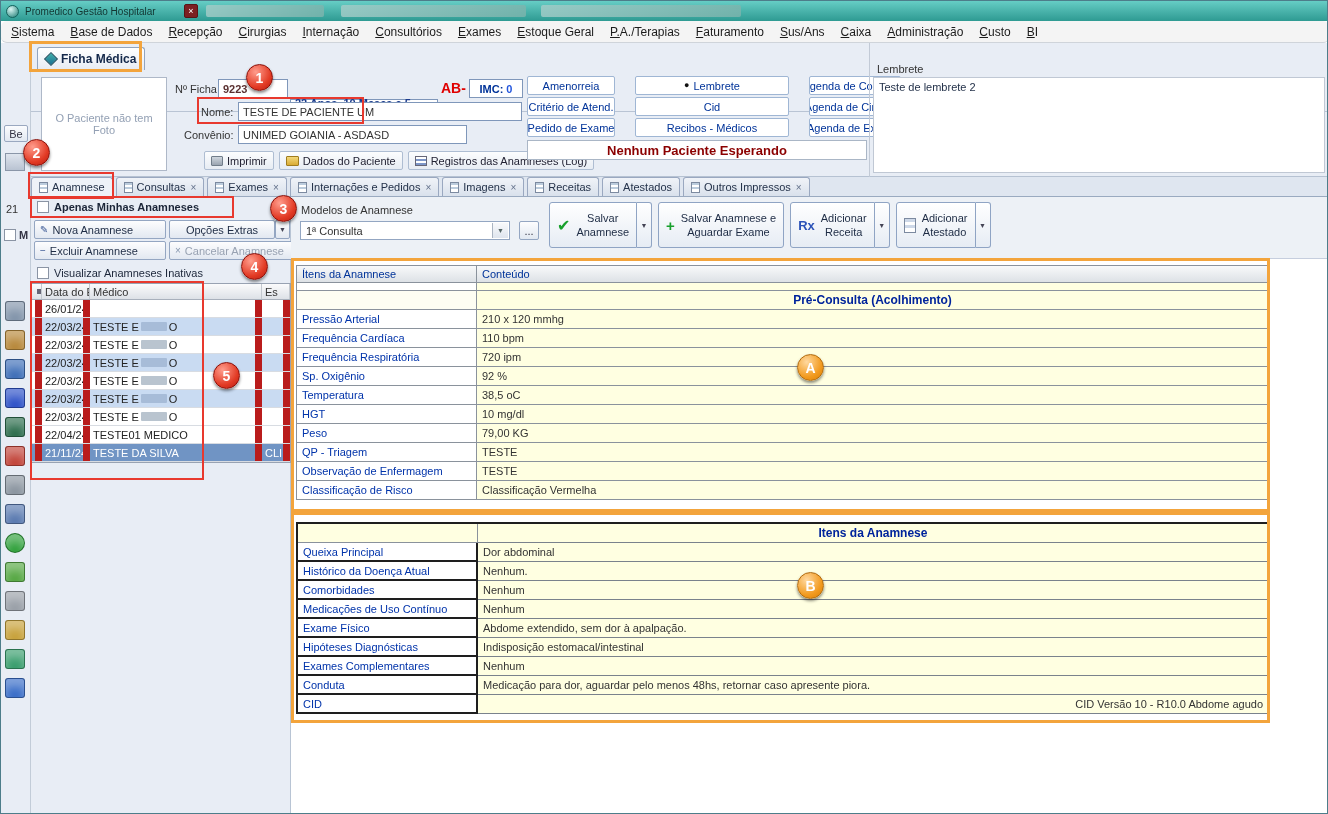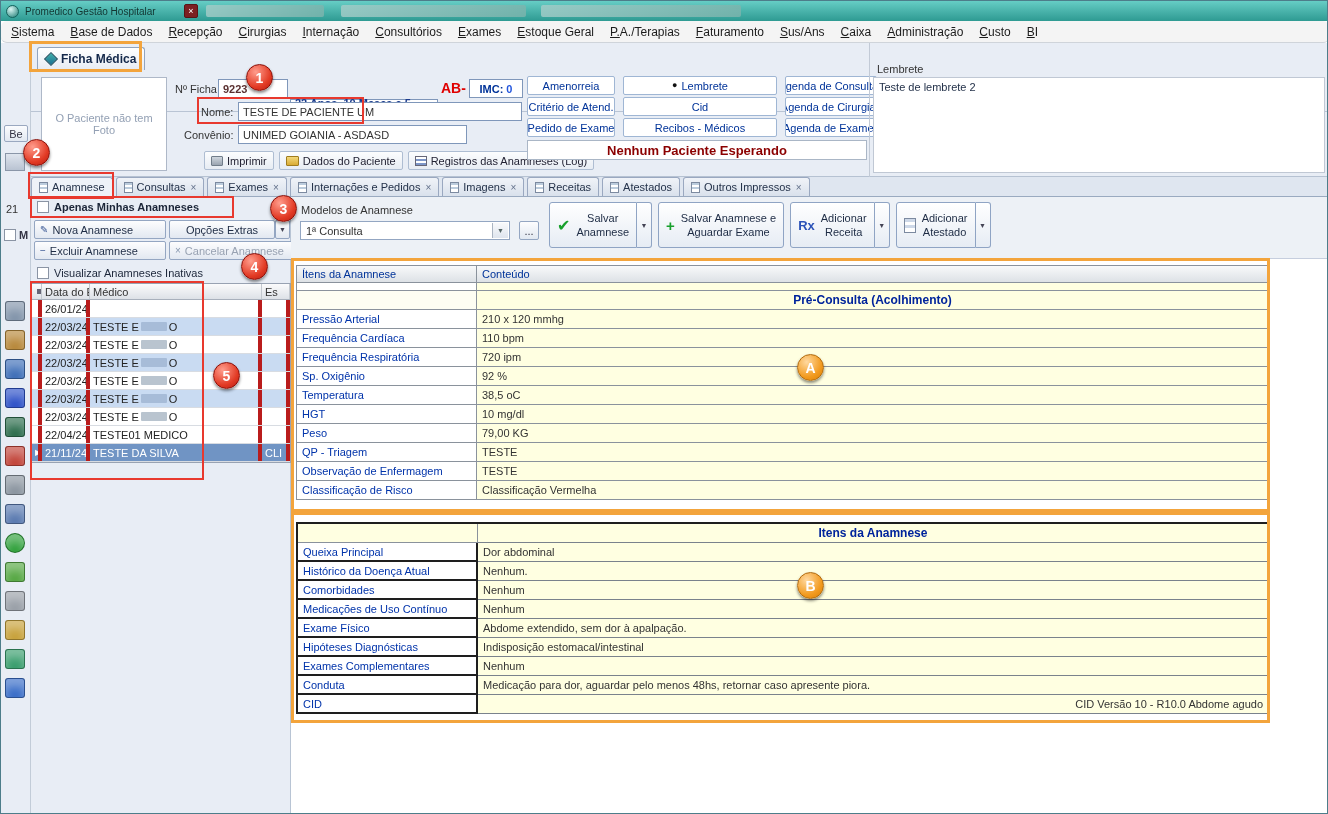--- a/index.html
+++ b/index.html
@@ -38,21 +38,21 @@
   .age-box{justify-content:center;font-weight:bold;color:#1a3a8c;margin-top:20px;}
   .blood{position:absolute;left:440px;top:79px;color:#e00000;font-weight:bold;font-size:14px;}
   .imc-box{left:468px;top:78px;width:54px;gap:3px;justify-content:center;}
   .imc-l{color:#003399;font-weight:bold;} .imc-v{color:#2255dd;font-weight:bold;}
   .print-row{position:absolute;left:203px;top:150px;display:flex;gap:5px;}
   .mini-btn{height:19px;display:flex;align-items:center;gap:4px;padding:0 6px;background:linear-gradient(#fcfdfe,#e7ecf3);
     border:1px solid #aebdd2;border-radius:2px;color:#223;cursor:default;}
   .printer-ico{width:12px;height:10px;background:linear-gradient(#cfd6de,#9aa4b0);border:1px solid #717d8a;border-radius:1px;}
   .folder-ico{width:13px;height:10px;background:linear-gradient(#f3d87a,#d9ab34);border:1px solid #a07c1e;border-radius:1px;}
   .log-ico{width:12px;height:10px;background:repeating-linear-gradient(#fff 0 2px,#7d96c8 2px 4px);border:1px solid #667;}
-  .qgrid{position:absolute;left:526px;top:75px;display:grid;grid-template-columns:88px 154px 92px;grid-auto-rows:19px;gap:2px 8px;}
+  .qgrid{position:absolute;left:526px;top:75px;display:grid;grid-template-columns:88px 154px 92px;grid-auto-rows:19px;gap:2px 20px;}
   .qbtn{background:#fff;border:1px solid #9fb6d4;border-radius:2px;display:flex;align-items:center;justify-content:center;
     gap:4px;color:#003399;cursor:default;white-space:nowrap;overflow:hidden;font-size:11px;}
   .qdot{color:#111;font-size:9px;line-height:1;}
   .waiting-box{position:absolute;left:526px;top:139px;width:340px;height:20px;background:#fff;border:1px solid #aab6c6;
     display:flex;align-items:center;justify-content:center;color:#8b0000;font-weight:bold;font-size:13px;}
   .lembrete-panel{position:absolute;left:868px;top:42px;width:460px;height:134px;border-left:1px solid #c2cad6;}
   .lembrete-title{position:absolute;left:7px;top:20px;color:#333;}
   .lembrete-box{position:absolute;left:3px;top:34px;width:452px;height:96px;background:#fff;border:1px solid #c0c8d4;
     padding:3px 5px;color:#24324a;}
 
@@ -86,21 +86,21 @@
   .sb-ico{font-size:10px;color:#3d5a96;} .sb-ico.gray{color:#8898b0;}
   .arrow-part{justify-content:center;font-size:7px;color:#445;padding:0;}
 
   
   .glist{position:absolute;left:0px;top:86px;width:260px;background:#fff;border:1px solid #98a2b2;}
   .ghead,.grow{display:grid;grid-template-columns:10px 48px 172px 1fr;align-items:center;}
   .ghead{height:16px;background:linear-gradient(#fbfbfc,#dde1e7);border-bottom:1px solid #a8b0bc;color:#333;font-size:11px;}
   .ghead>div{border-right:1px solid #c3c8cf;height:100%;display:flex;align-items:center;padding-left:3px;overflow:hidden;white-space:nowrap;}
   .gmark{width:5px;height:5px;background:#667;margin-left:2px;}
   .grow{height:18px;border-bottom:1px solid #d8dce2;color:#222;cursor:default;}
-  .grow>div{padding-left:3px;overflow:hidden;white-space:nowrap;height:100%;display:flex;align-items:center;border-right:4px solid #b91c1c;}
+  .grow>div{padding-left:3px;overflow:hidden;white-space:nowrap;height:100%;display:flex;align-items:center;border-right:7px solid #b91c1c;}
   .grow.alt{background:#c9dbf2;}
   .grow.selected{background:#7094c4;color:#fff;}
   .blurname{display:inline-block;width:26px;height:9px;background:#b9c4cf;margin:0 2px;border-radius:1px;}
   .grow.alt .blurname{background:#a7bcd8;}
   .rowptr{font-size:8px;color:#fff;}
 
   
   .main-toolbar{position:absolute;left:290px;top:196px;width:1038px;height:62px;background:#edf1f6;border-bottom:1px solid #c6cede;}
   .white-canvas{position:absolute;left:290px;top:258px;width:1038px;height:556px;background:#fff;}
   .modelos-label{position:absolute;left:10px;top:7px;color:#333;}

